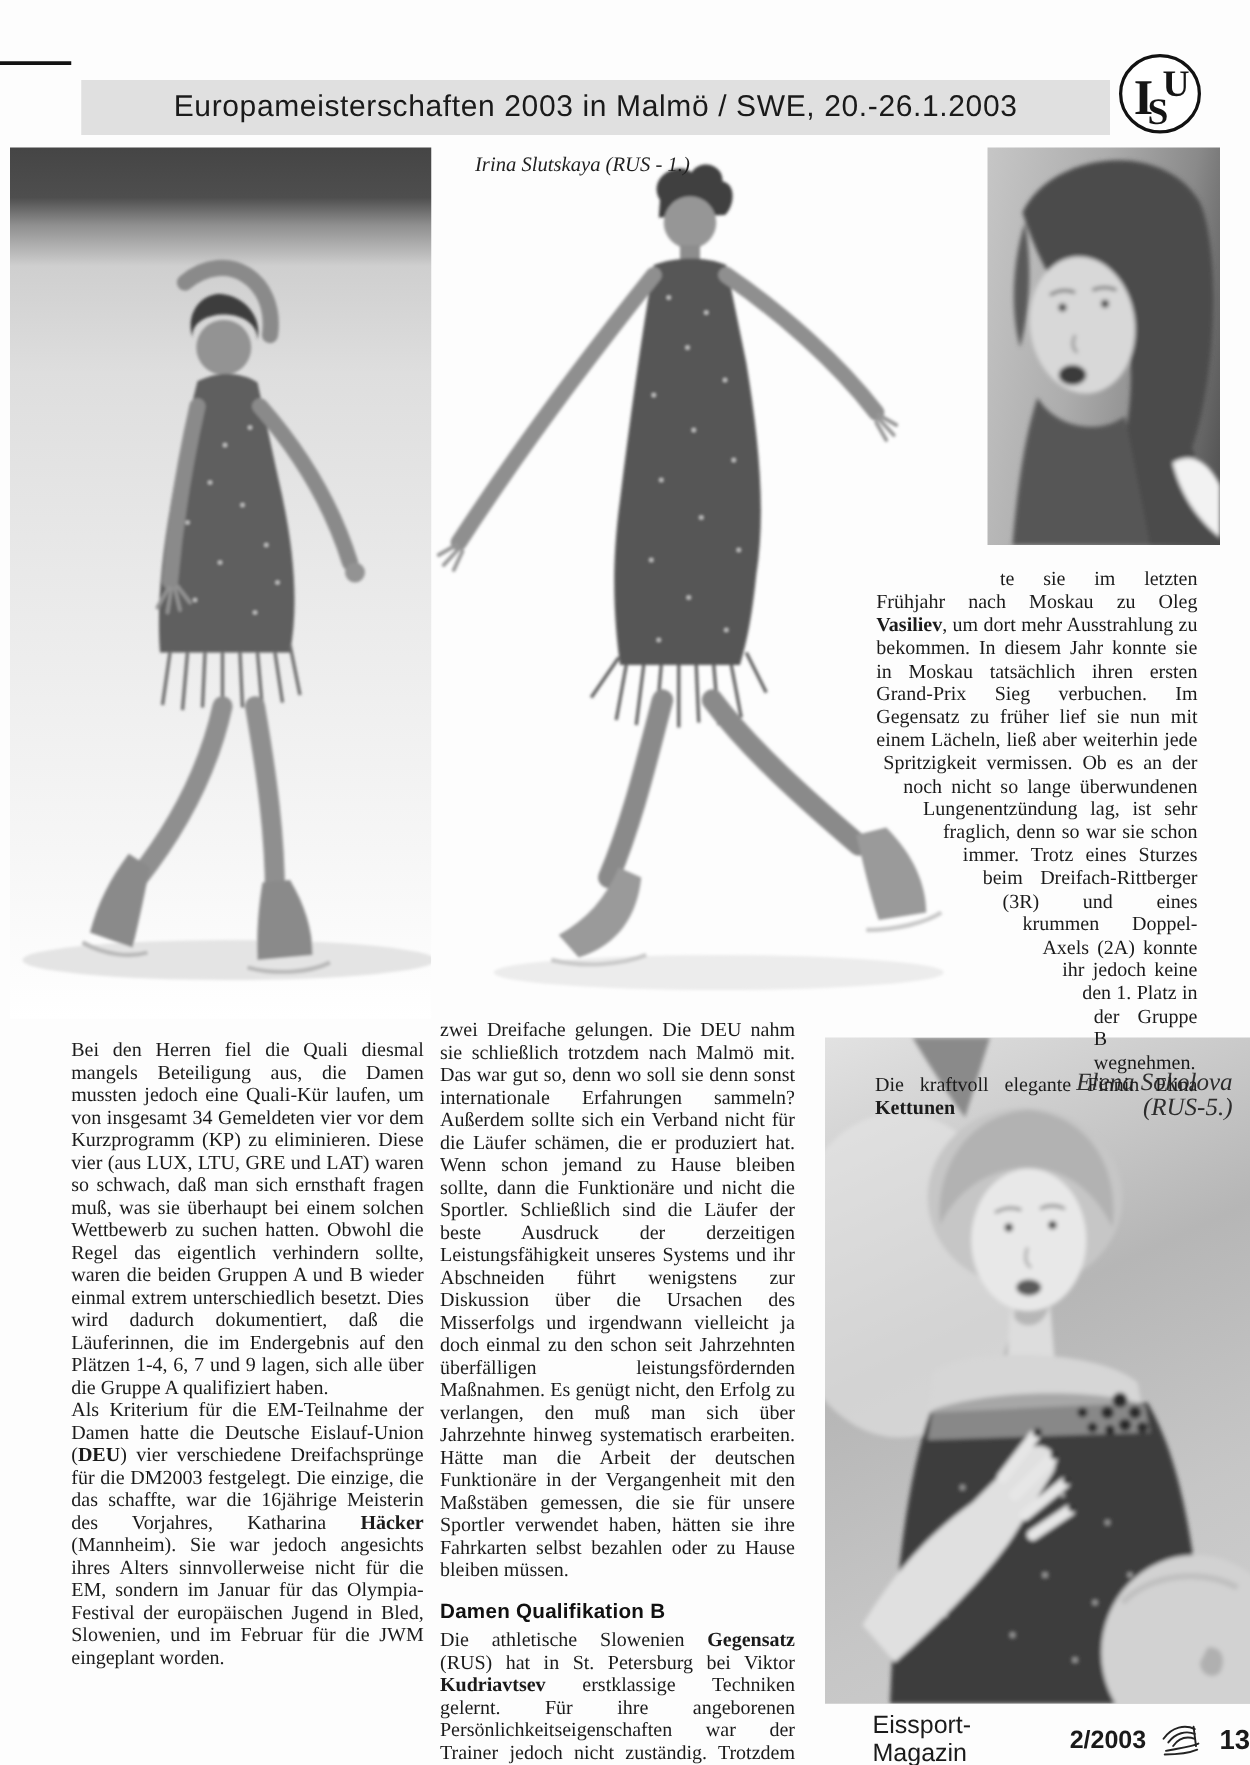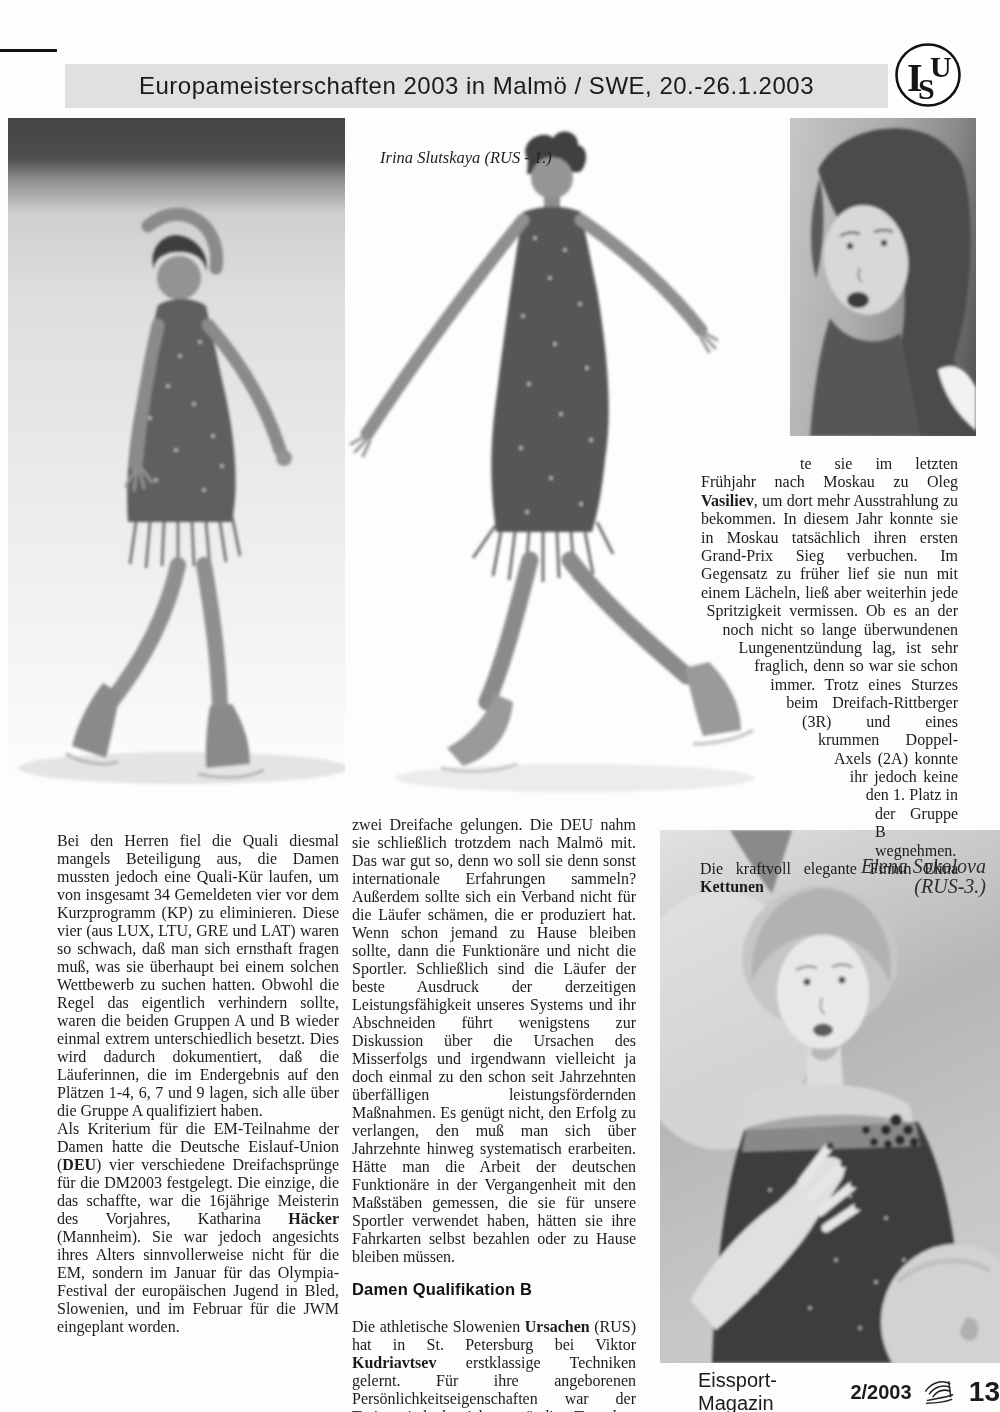--- a/index.html
+++ b/index.html
@@ -16,43 +16,43 @@
   #photo-left{left:8px;top:118px;width:337px;height:697px;
      background:linear-gradient(180deg,#454545 0px,#4e4e4e 40px,#8f8f8f 62px,#cfcfcf 95px,
                 #dedede 180px,#e9e9e9 340px,#f6f6f6 560px,#ffffff 100%);}
   #photo-center{left:345px;top:118px;width:420px;height:700px;background:transparent;z-index:1;}
   #photo-portrait{left:790px;top:118px;width:186px;height:318px;
      background:linear-gradient(100deg,#c6c6c6,#adadad 40%,#8a8a8a 70%,#4b4b4b 100%);}
   #photo-sokolova{left:660px;top:830px;width:340px;height:533px;
      background:linear-gradient(155deg,#e2e2e2,#b6b6b6 42%,#c6c6c6 72%,#cfcfcf 100%);}
   .photo svg{display:block;width:100%;height:100%;}
 
-  .caption-slutskaya{position:absolute;left:380px;top:148px;font-style:italic;font-size:16.5px;color:#1f1f1f;z-index:3;}
+  .caption-slutskaya{position:absolute;left:380px;top:122px;font-style:italic;font-size:16.5px;color:#1f1f1f;z-index:3;}
   .caption-sokolova{position:absolute;right:14px;top:26px;text-align:right;font-style:italic;
      font-size:20px;line-height:20px;color:#2d2d2d;}
 
   
   .col{position:absolute;z-index:2;}
   .col p{margin:0;font-size:16px;line-height:18px;text-align:justify;}
   #col-left{left:57px;top:832px;width:282px;}
   #col-mid{left:352px;top:816px;width:284px;}
   #col-right{left:700px;top:455px;width:258px;}
   #col-right p{line-height:18.4px;}
   .sp-first{float:left;width:100px;height:18px;}
   .sp-gap{float:left;clear:left;width:1px;height:140px;}
   .sp-leg{float:left;clear:left;width:175px;height:230px;
           shape-outside:polygon(0 0,100% 88%,100% 100%,0 100%);}
   .section-heading{font-family:"Liberation Sans", sans-serif;font-weight:bold;font-size:16.5px;
-          margin:14px 0 19px 0;letter-spacing:.2px;color:#111;}
+          margin:14px 0 5px 0;letter-spacing:.2px;color:#111;}
 
   
   .footer{position:absolute;left:698px;top:1369px;display:flex;align-items:center;gap:9px;
           font-family:"Liberation Sans", sans-serif;font-size:20px;color:#1a1a1a;z-index:2;}
   .footer .issue{font-weight:bold;}
-  .footer .pagenum{font-weight:bold;font-size:28px;margin-left:4px;}
+  .footer .pagenum{font-weight:bold;font-size:22px;margin-left:4px;}
   .footer svg{display:block;}
 </style>
 </head>
 <body>
 
 <div class="page">
 
   <div class="top-rule"></div>
 
   <div class="header-band">
@@ -215,21 +215,21 @@
   </div>
 
   <div class="col" id="col-left">
     <p>Bei den Herren fiel die Quali diesmal mangels Beteiligung aus, die Damen mussten jedoch eine Quali-Kür laufen, um von insgesamt 34 Gemeldeten vier vor dem Kurzprogramm (KP) zu eliminieren. Diese vier (aus LUX, LTU, GRE und LAT) waren so schwach, daß man sich ernsthaft fragen muß, was sie überhaupt bei einem solchen Wettbewerb zu suchen hatten. Obwohl die Regel das eigentlich verhindern sollte, waren die beiden Gruppen A und B wieder einmal extrem unterschiedlich besetzt. Dies wird dadurch dokumentiert, daß die Läuferinnen, die im Endergebnis auf den Plätzen 1-4, 6, 7 und 9 lagen, sich alle über die Gruppe A qualifiziert haben.</p>
     <p><span>Als Kriterium für die EM-Teilnahme der Damen hatte die Deutsche Eislauf-Union (</span><b>DEU</b><span>) vier verschiedene Dreifachsprünge für die DM2003 festgelegt. Die einzige, die das schaffte, war die 16jährige Meisterin des Vorjahres, Katharina </span><b>Häcker</b><span> (Mannheim). Sie war jedoch angesichts ihres Alters sinnvollerweise nicht für die EM, sondern im Januar für das Olympia-Festival der europäischen Jugend in Bled, Slowenien, und im Februar für die JWM eingeplant worden.</span></p>
   </div>
 
   <div class="col" id="col-mid">
     <p>zwei Dreifache gelungen. Die DEU nahm sie schließlich trotzdem nach Malmö mit. Das war gut so, denn wo soll sie denn sonst internationale Erfahrungen sammeln? Außerdem sollte sich ein Verband nicht für die Läufer schämen, die er produziert hat. Wenn schon jemand zu Hause bleiben sollte, dann die Funktionäre und nicht die Sportler. Schließlich sind die Läufer der beste Ausdruck der derzeitigen Leistungsfähigkeit unseres Systems und ihr Abschneiden führt wenigstens zur Diskussion über die Ursachen des Misserfolgs und irgendwann vielleicht ja doch einmal zu den schon seit Jahrzehnten überfälligen leistungsfördernden Maßnahmen. Es genügt nicht, den Erfolg zu verlangen, den muß man sich über Jahrzehnte hinweg systematisch erarbeiten. Hätte man die Arbeit der deutschen Funktionäre in der Vergangenheit mit den Maßstäben gemessen, die sie für unsere Sportler verwendet haben, hätten sie ihre Fahrkarten selbst bezahlen oder zu Hause bleiben müssen.</p>
     <div class="section-heading">Damen Qualifikation B</div>
-    <p><span>Die athletische Slowenien </span><b>Ursachen</b><span> (RUS) hat in St. Petersburg bei Viktor </span><b>Kudriavtsev</b><span> erstklassige Techniken gelernt. Für ihre angeborenen Persönlichkeitseigenschaften war der Trainer jedoch nicht zuständig. Trotzdem wechsel-</span></p>
+    <p><span>Die athletische Slowenien </span><b>Gegensatz</b><span> (RUS) hat in St. Petersburg bei Viktor </span><b>Kudriavtsev</b><span> erstklassige Techniken gelernt. Für ihre angeborenen Persönlichkeitseigenschaften war der Trainer jedoch nicht zuständig. Trotzdem wechsel-</span></p>
   </div>
 
   <div class="photo" id="photo-sokolova">
     <svg viewBox="0 0 340 533">
       <defs>
           <filter id="soft4" x="-20%" y="-20%" width="140%" height="140%">
             <feGaussianBlur stdDeviation="1.8"></feGaussianBlur>
           </filter>
         </defs>
       <g filter="url(#soft4)">
@@ -285,21 +285,21 @@
           <circle cx="194" cy="354" r="3.6"></circle>
             <circle cx="198" cy="376" r="3.6"></circle>
         </g>
         <ellipse cx="296" cy="492" rx="75" ry="78" fill="#d2d2d2"></ellipse>
         <path d="M238 452 C 260 430, 300 424, 330 440" fill="none" stroke="#c0c0c0" stroke-width="5"></path>
         <path d="M306 488 C 316 486, 322 496, 316 508 C 310 514, 300 510, 300 500 Z" fill="#b0b0b0"></path>
       </g>
     </svg>
     <div class="caption-sokolova">
       <div>Elena Sokolova</div>
-      <div>(RUS-3.)</div>
+      <div>(RUS-5.)</div>
     </div>
   </div>
 
   <div class="footer">
     <span>Eissport-Magazin</span>
     <span class="issue">2/2003</span>
     <svg width="38" height="30" viewBox="0 0 38 30">
       <g fill="none" stroke="#222222" stroke-width="1.6" stroke-linecap="round">
         <path d="M5 14 C 12 4, 23 2, 31 6"></path>
         <path d="M9 17 C 15 9, 24 7, 31 10"></path>

